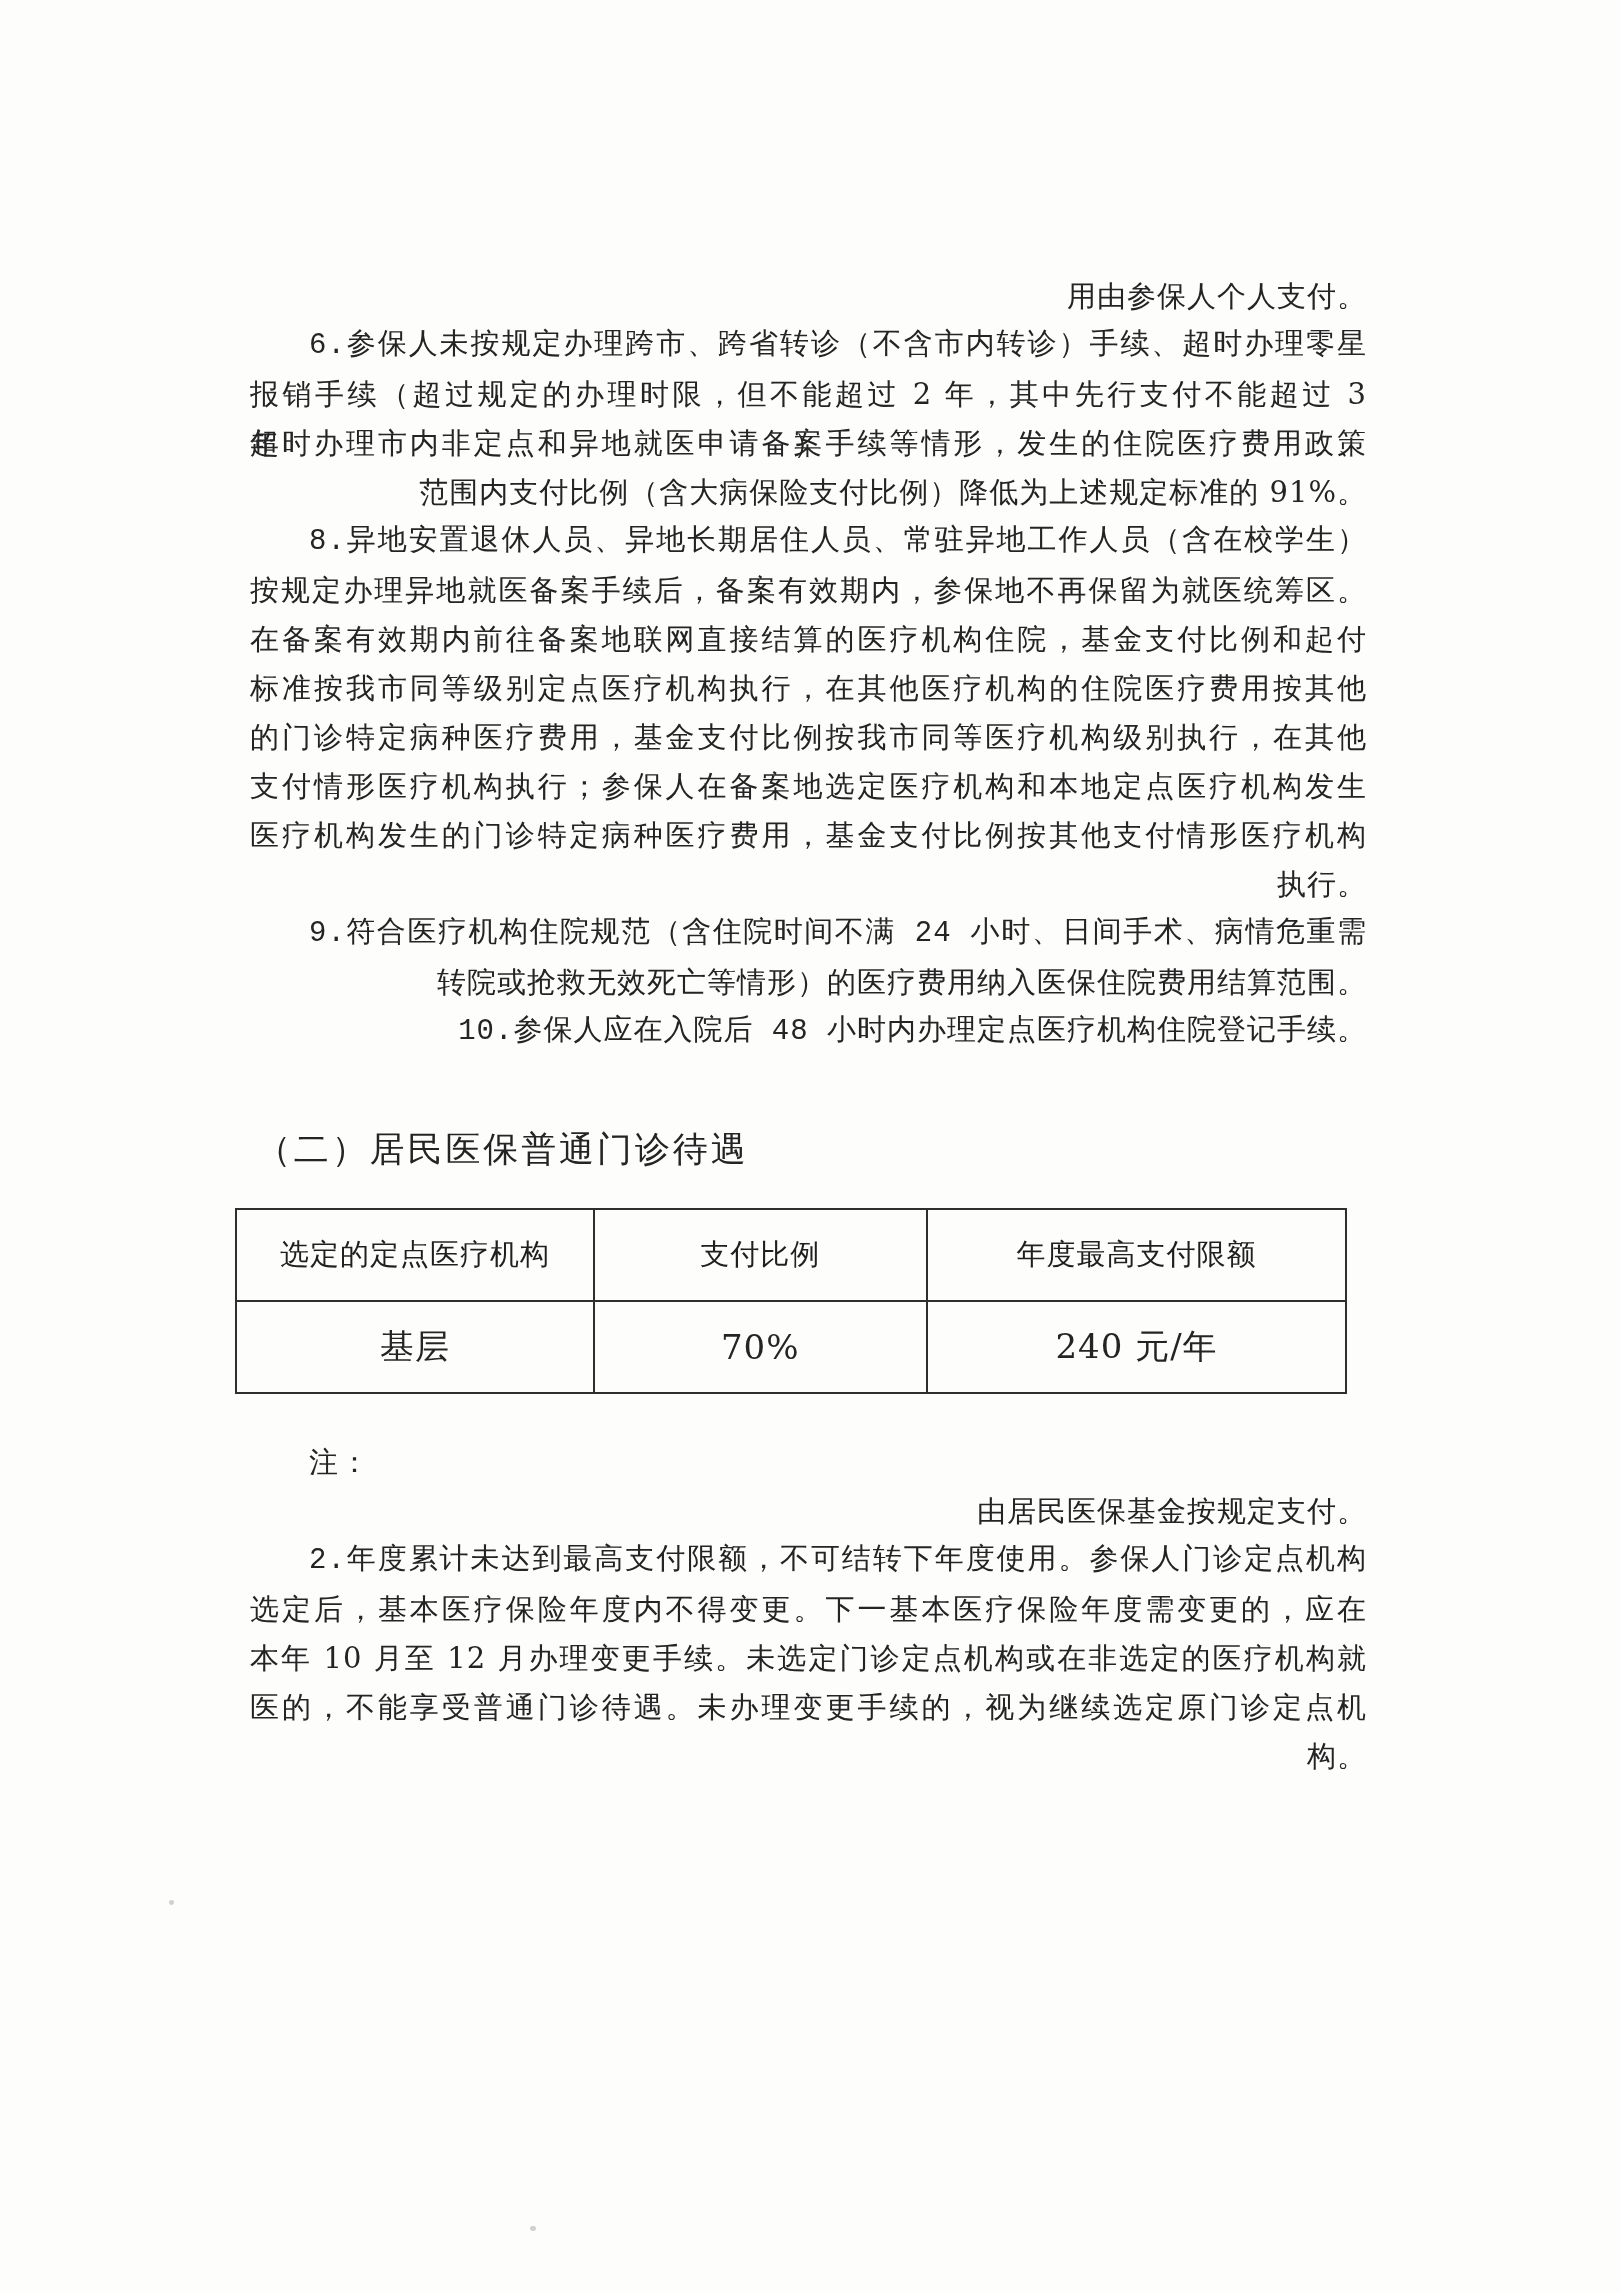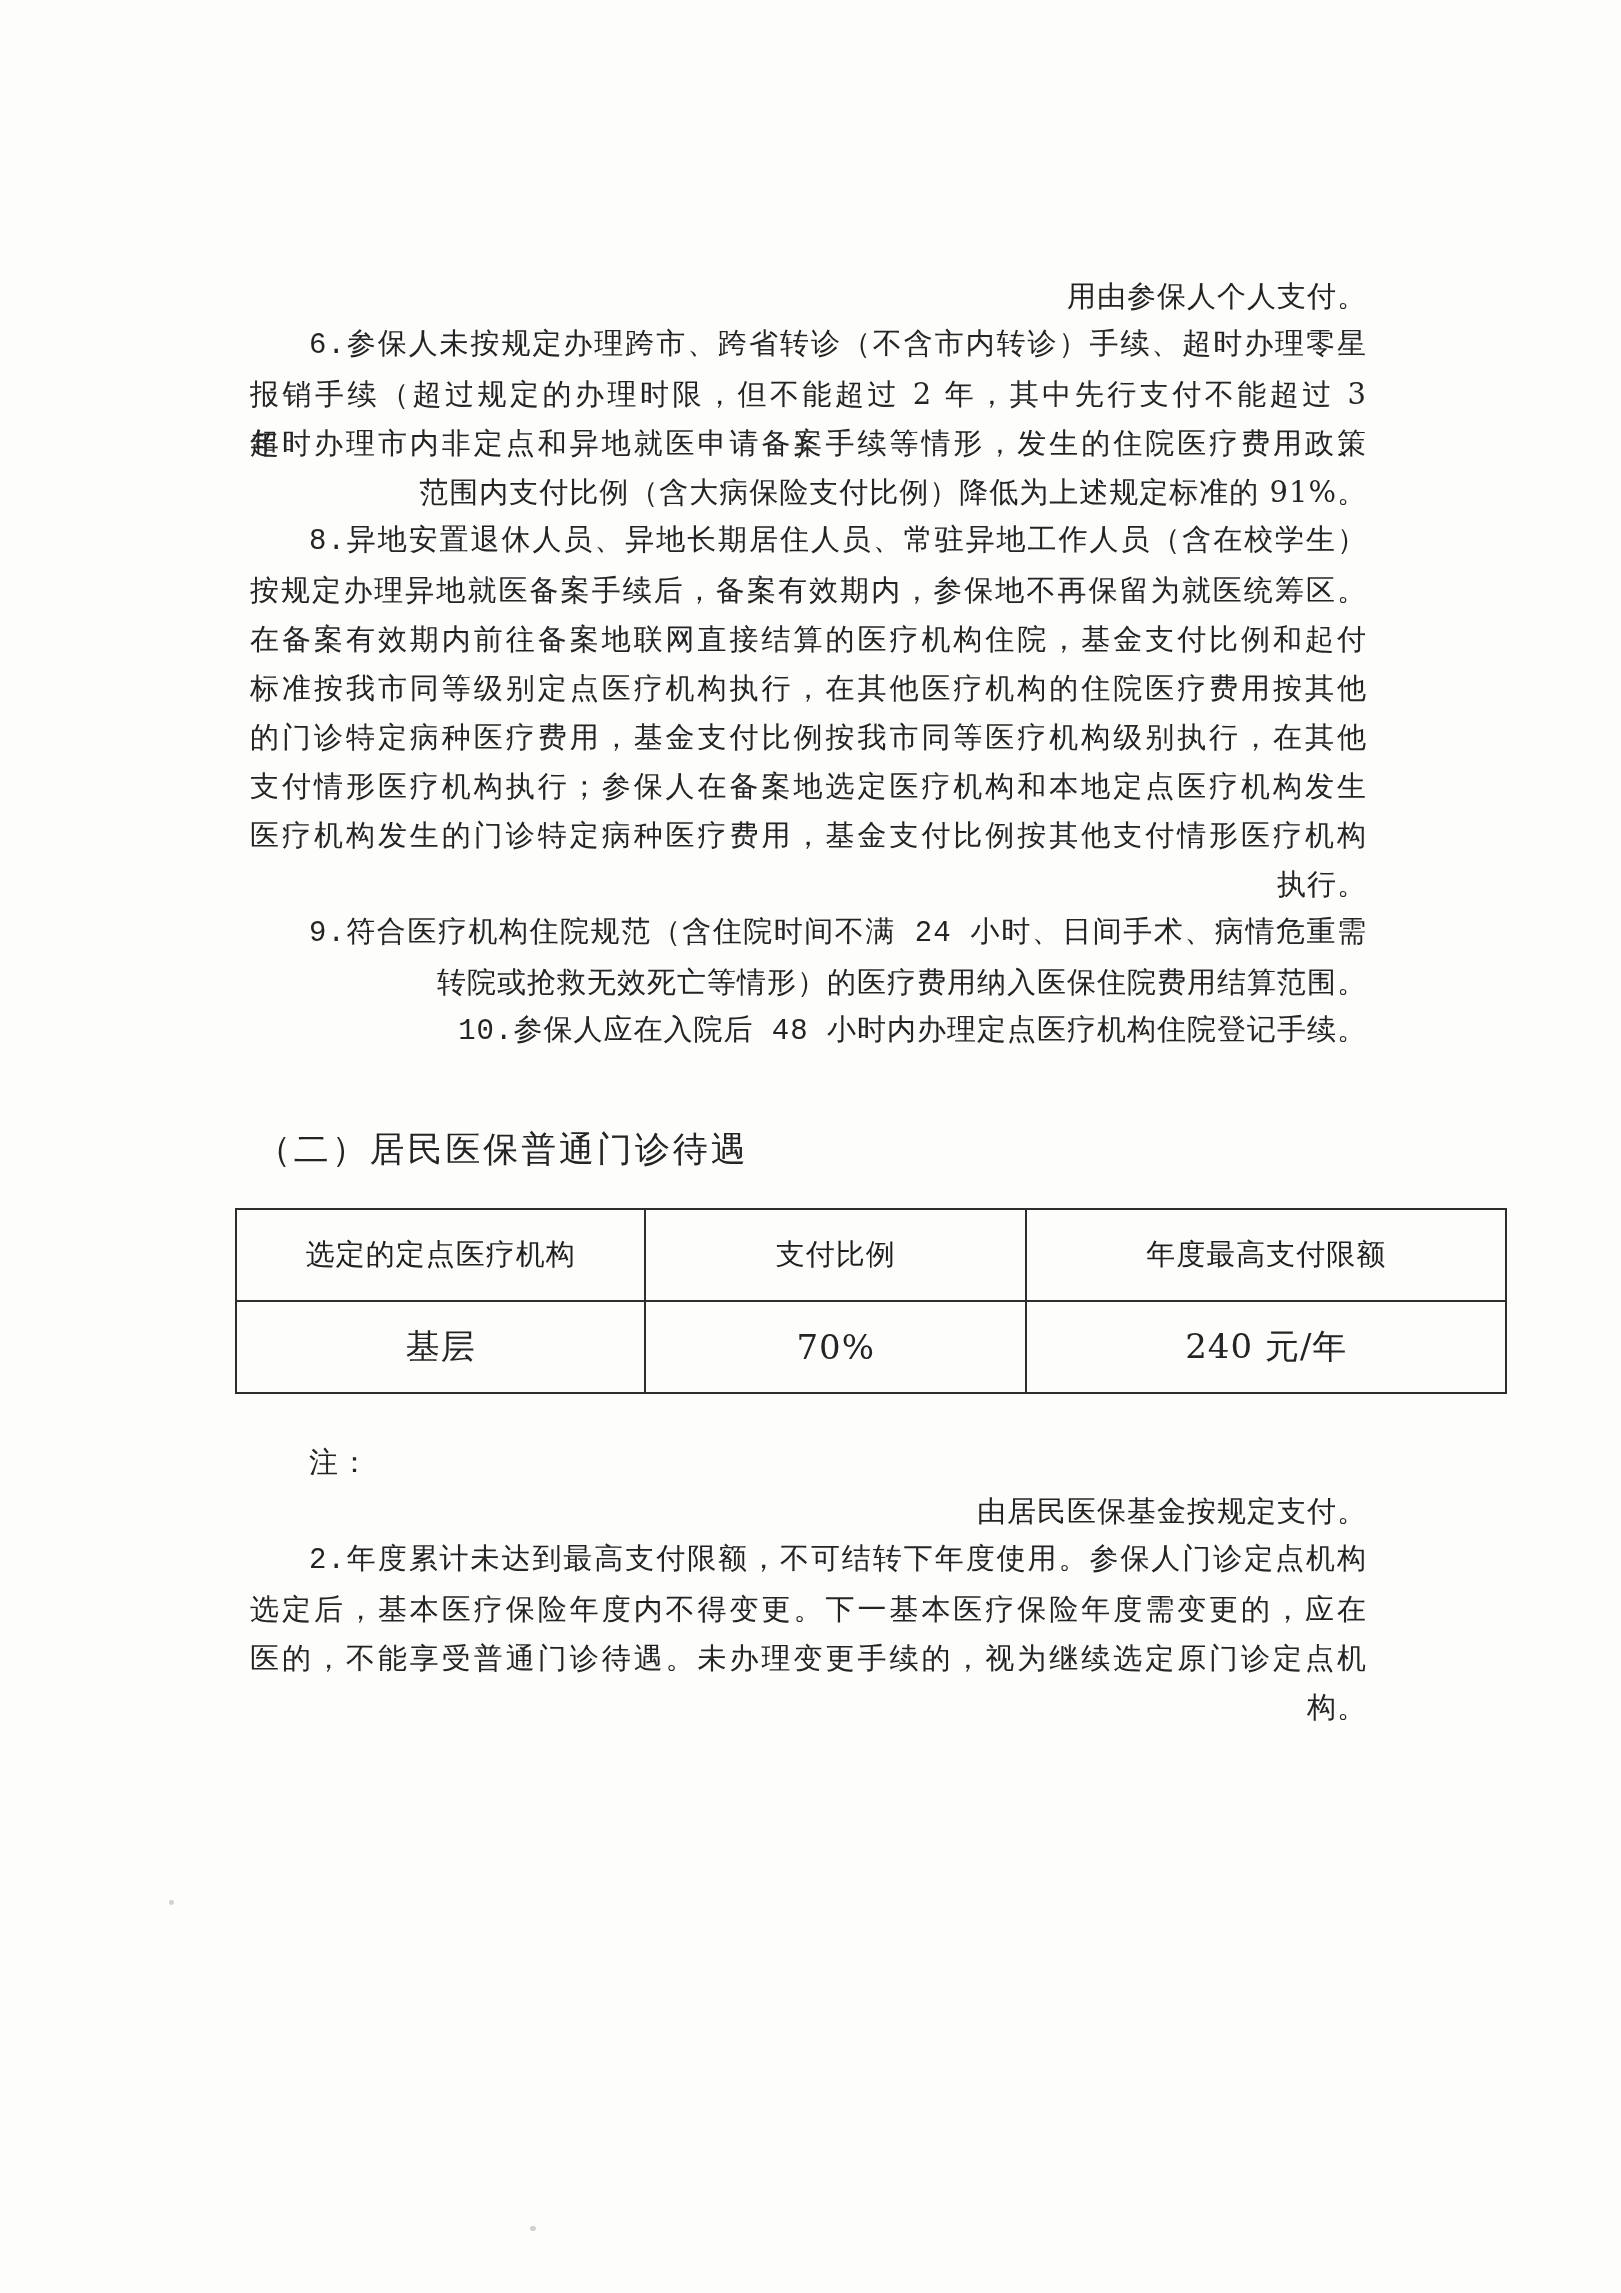--- a/index.html
+++ b/index.html
@@ -15,21 +15,21 @@
     font-size:29px;line-height:49px;height:49px;
     letter-spacing:1px;white-space:nowrap;text-align:right;
   }
   .line.just{white-space:normal;text-align:justify;text-align-last:justify;}
   .line.indent{text-indent:59px;font-family:Liberation Mono, monospace;}
   .section-heading{
     margin:69px 0 0 5.9px;font-size:35px;font-weight:normal;
     letter-spacing:2.9px;line-height:49px;
   }
   table.benefit{
-    margin-top:34px;margin-left:-14.7px;width:1272px;
+    margin-top:34px;margin-left:-14.7px;width:1112px;
     border-collapse:collapse;table-layout:fixed;
   }
   table.benefit th,table.benefit td{
     border:2px solid #2e2e2e;text-align:center;vertical-align:middle;
     height:90px;padding:0;
   }
   table.benefit th{
     font-family:"Liberation Sans","DejaVu Sans",sans-serif;
     font-size:29px;font-weight:normal;letter-spacing:1px;color:#1f1f1f;
   }
@@ -98,20 +98,21 @@
 
     <div class="notes">
       <div class="note-label">注：</div>
       <div id="notes-list">
           <div>
             <div class="line">由居民医保基金按规定支付。</div>
           </div>
           <div>
             <div class="line indent just">2.年度累计未达到最高支付限额，不可结转下年度使用。参保人门诊定点机构</div>
             <div class="line just">选定后，基本医疗保险年度内不得变更。下一基本医疗保险年度需变更的，应在</div>
+            <div class="line just">本年 10 月至 12 月办理变更手续。未选定门诊定点机构或在非选定的医疗机构就</div>
             <div class="line just">医的，不能享受普通门诊待遇。未办理变更手续的，视为继续选定原门诊定点机</div>
             <div class="line">构。</div>
           </div>
         </div>
     </div>
 
   </div>
 
   <div class="speck" style="left:169px;top:1900px;width:4.9px;height:4.9px;"></div>
   <div class="speck" style="left:530px;top:2226px;width:5.9px;height:4.9px;"></div>

